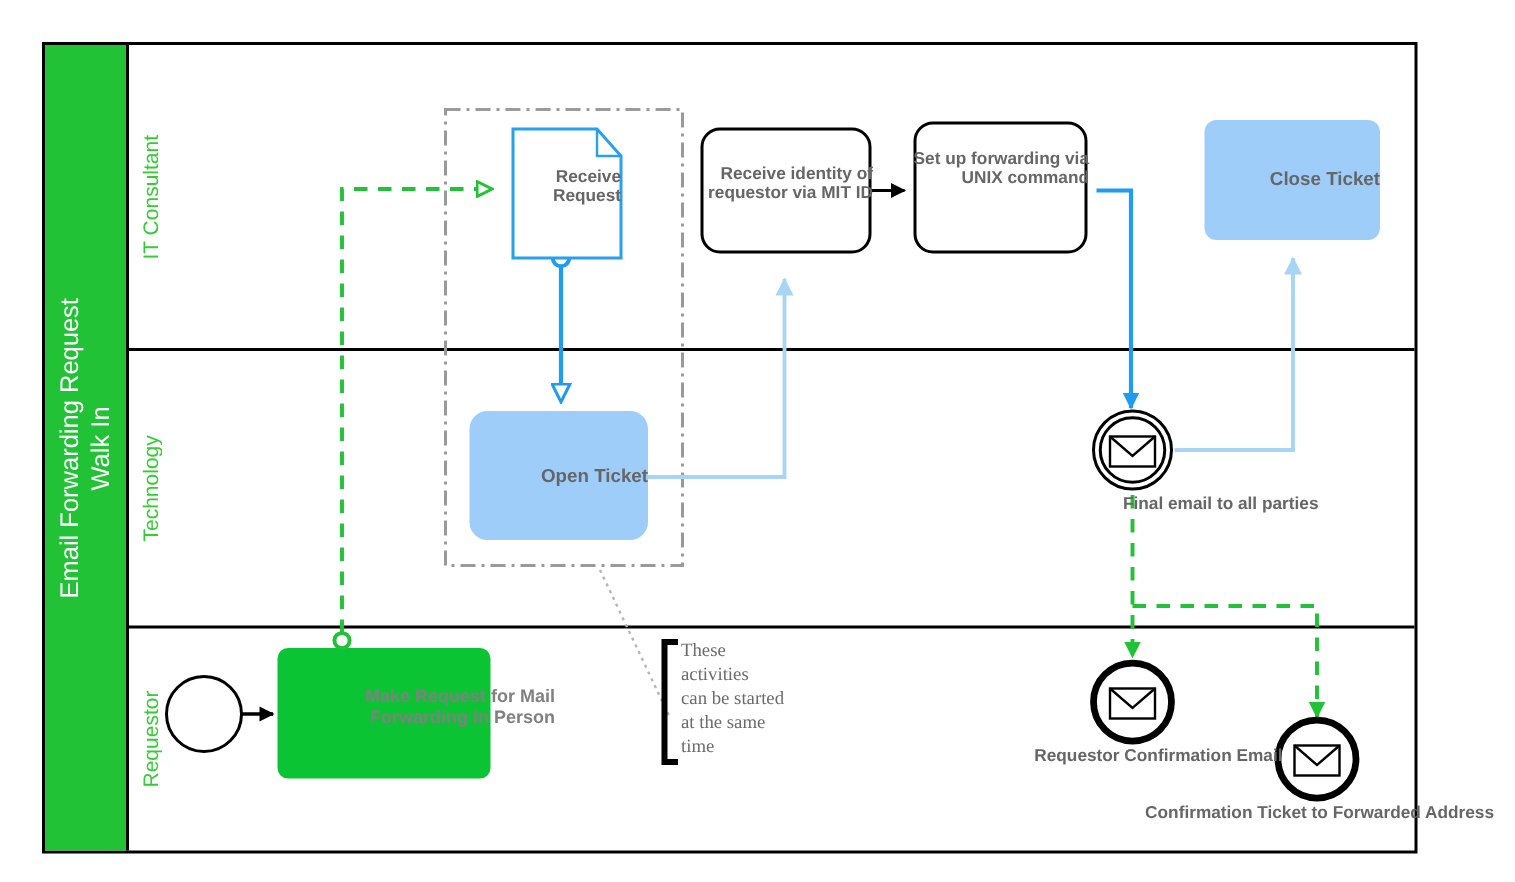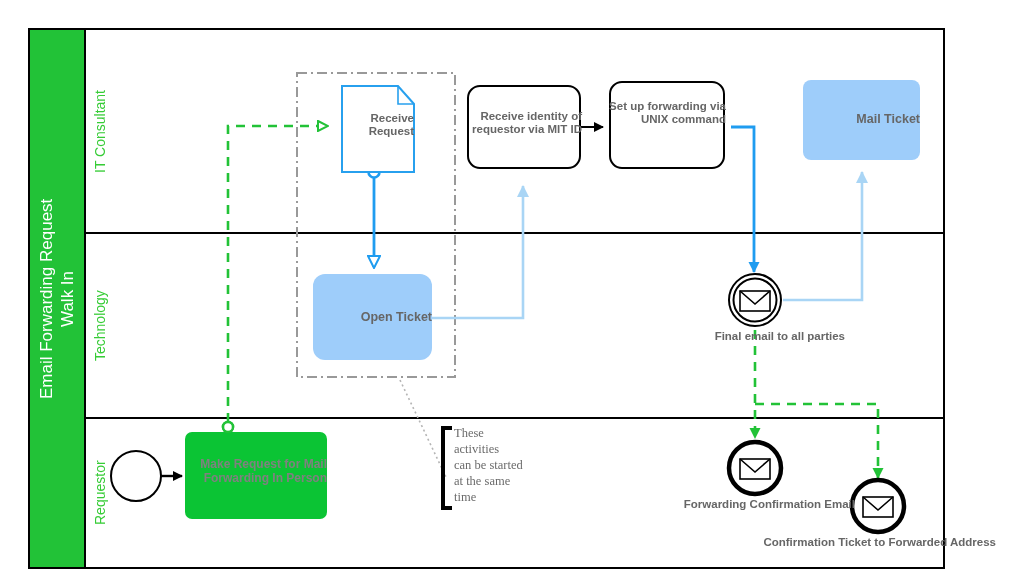--- a/index.html
+++ b/index.html
@@ -131,30 +131,30 @@
 
   <div class="lbl" style="left:342px;top:112px;width:72px;font-size:11.5px;white-space:pre-line;">Receive
 Request</div>
 
   <div class="lbl" style="left:466px;top:110px;width:116px;font-size:11.5px;white-space:pre-line;">Receive identity of
 requestor via MIT ID</div>
 
   <div class="lbl" style="left:608px;top:100px;width:118px;font-size:11.5px;white-space:pre-line;">Set up forwarding via
 UNIX command</div>
 
-  <div class="lbl" style="left:803px;top:112px;width:117px;font-size:12.5px;">Mail Ticket</div>
+  <div class="lbl" style="left:803px;top:112px;width:117px;font-size:12.5px;">Close Ticket</div>
 
   <div class="lbl" style="left:313px;top:310px;width:119px;font-size:12.5px;">Open Ticket</div>
 
-  <div class="lbl" style="left:645px;top:330px;width:200px;font-size:11.5px;">Final email to all parties</div>
+  <div class="lbl" style="left:679px;top:330px;width:200px;font-size:11.5px;">Final email to all parties</div>
 
-  <div class="lbl" style="left:185px;top:458px;width:142px;font-size:12px;color:#808080;white-space:pre-line;">Make Request for Mail
+  <div class="lbl" style="left:185px;top:458px;width:142px;font-size:12px;color:#808080;white-space:pre-line;padding-left:43px;">Make Request for Mail
 Forwarding In Person</div>
 
-  <div class="lbl" style="left:655px;top:498px;width:200px;font-size:11.5px;">Forwarding Confirmation Email</div>
+  <div class="lbl" style="left:655px;top:498px;width:200px;font-size:11.5px;">Requestor Confirmation Email</div>
 
   <div class="lbl" style="left:760px;top:536px;width:236px;font-size:11.5px;">Confirmation Ticket to Forwarded Address</div>
 
   <div class="annot" style="left:454px;top:425px;width:90px;">These
 activities
 can be started
 at the same
 time</div>
 
 </div>

